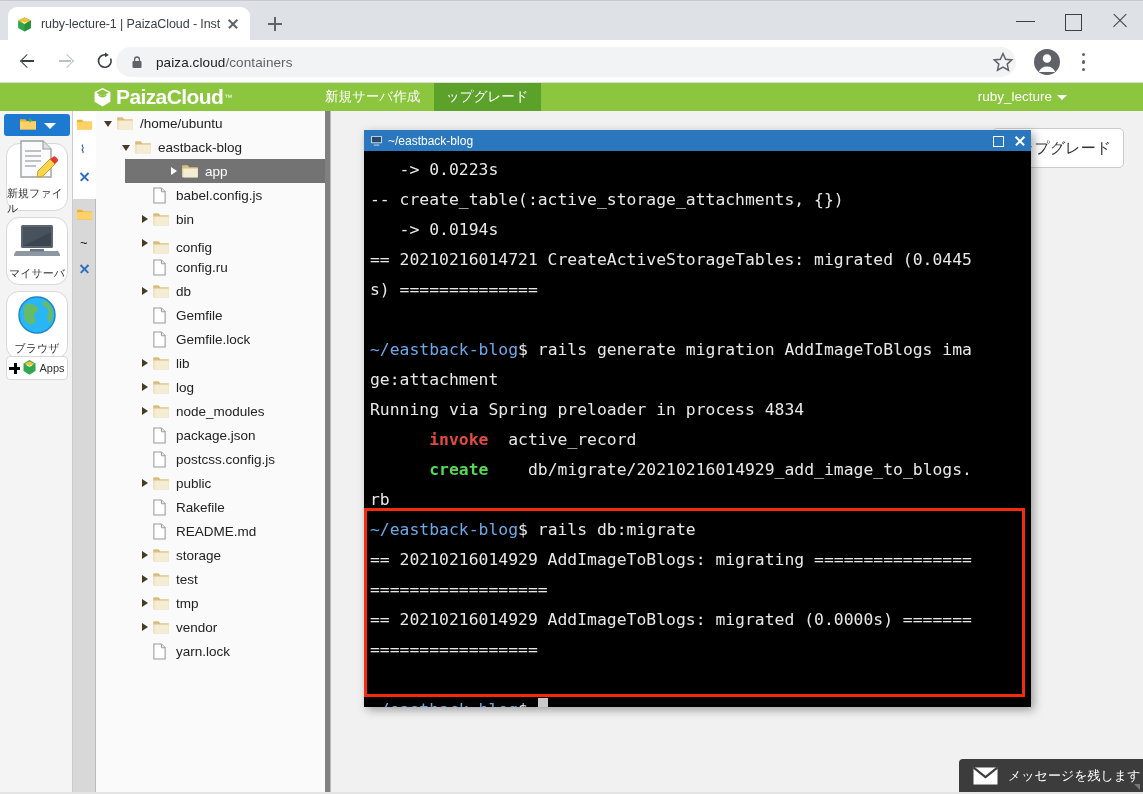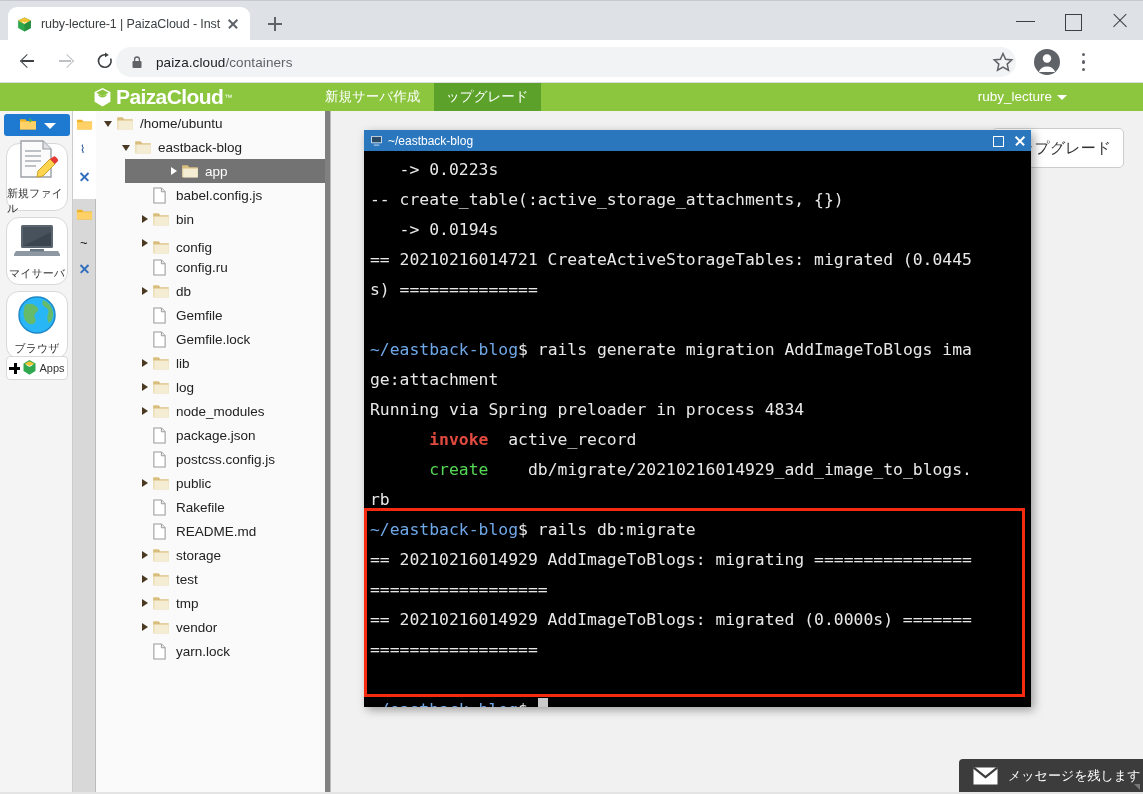--- a/index.html
+++ b/index.html
@@ -237,21 +237,21 @@
   .tb-close::before{transform:rotate(45deg);} .tb-close::after{transform:rotate(-45deg);}
   .term-body {
     position: relative; height: 556px; background: #000; overflow: hidden;
     font-family: "DejaVu Sans Mono", monospace;
     font-size: 16.4px; line-height: 30px; color: #e8e8e8;
     padding: 4px 0 0 6px; letter-spacing: 0px;
   }
   .term-line { white-space: pre; height: 30px; }
   .c-prompt { color: #6fa8e8; }
   .c-red { color: #e04a3f; font-weight: bold; }
-  .c-green { color: #55d855; font-weight: normal; }
+  .c-green { color: #55d855; font-weight: bold; }
   .cursor-blk {
     display: inline-block; width: 10px; height: 21px; background: #c9c9c9;
     vertical-align: -4px;
   }
   .redbox {
     position: absolute; left: 0px; top: 357px; width: 661px; height: 189px;
     border: 3px solid #f42b0e; pointer-events: none;
   }
 
   

